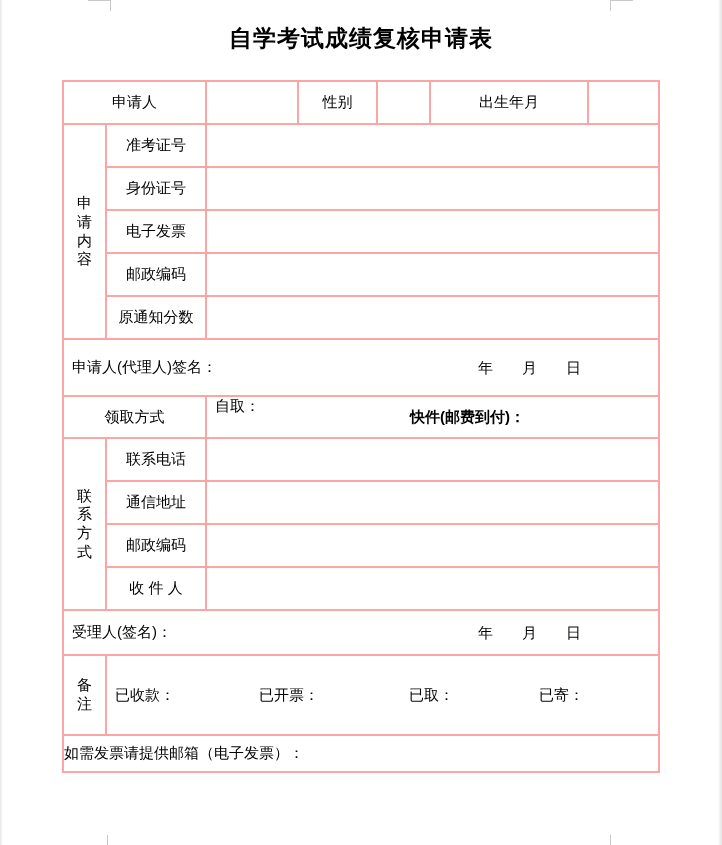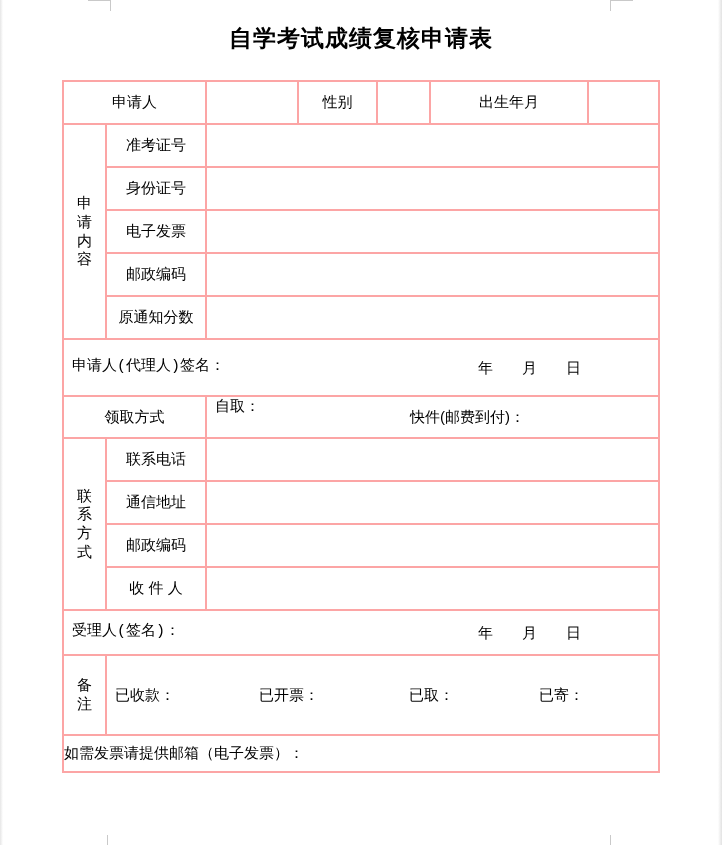--- a/index.html
+++ b/index.html
@@ -89,21 +89,21 @@
   }
   .vlabel span { display: block; }
 
   
   .sig-row {
     position: relative;
     height: 100%;
     display: flex;
     align-items: center;
   }
-  .sig-label { padding-left: 8px; font-family: Liberation Mono, monospace; }
+  .sig-label { padding-left: 8px; }
   .ymd {
     position: absolute;
     left: 414px;
     top: 50%;
     transform: translateY(-50%);
     white-space: nowrap;
     letter-spacing: 1px;
   }
   .ymd i { font-style: normal; display: inline-block; width: 44px; text-align: left; }
 
@@ -113,20 +113,21 @@
     display: flex;
     align-items: flex-start;
   }
   .pickup-self { padding-left: 8px; }
   .pickup-express {
     position: absolute;
     left: 203px;
     top: 50%;
     transform: translateY(-50%);
     white-space: nowrap;
+    font-weight: bold;
   }
 
   .remark-row {
     position: relative;
     height: 100%;
     display: flex;
     align-items: center;
     padding-left: 8px;
   }
   .remark-row .rk { position: absolute; top: 50%; transform: translateY(-50%); white-space: nowrap; }

